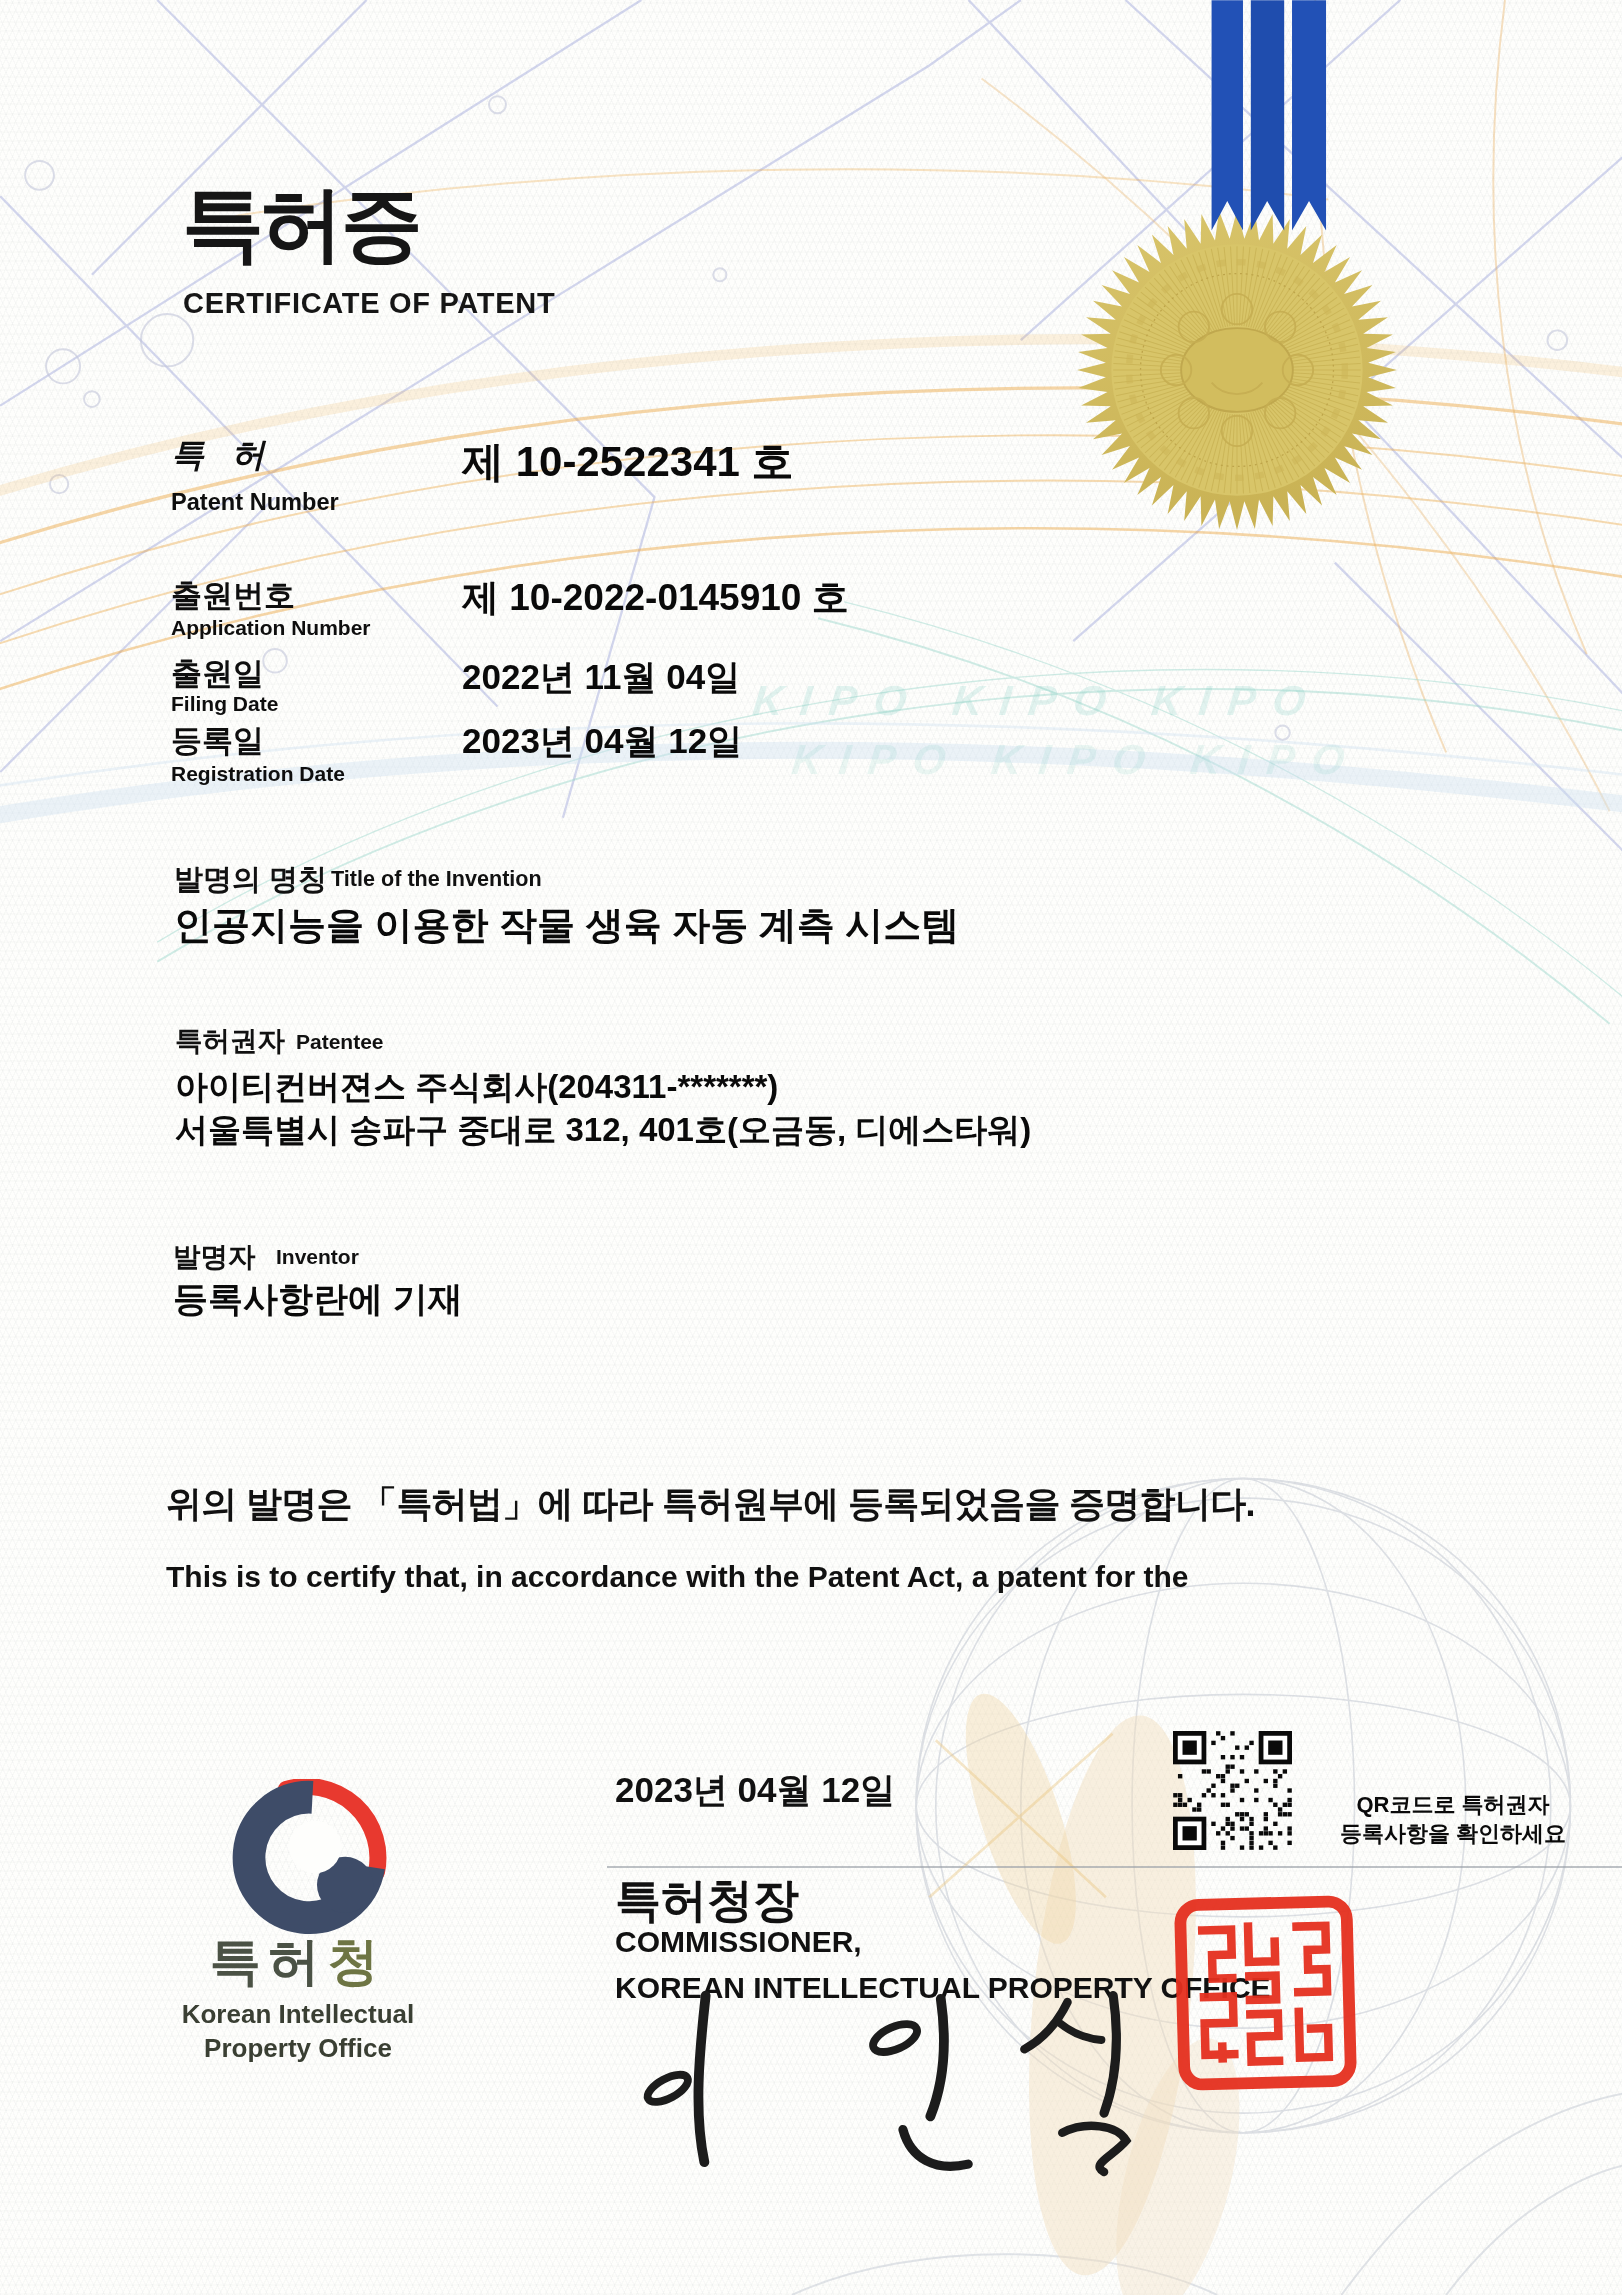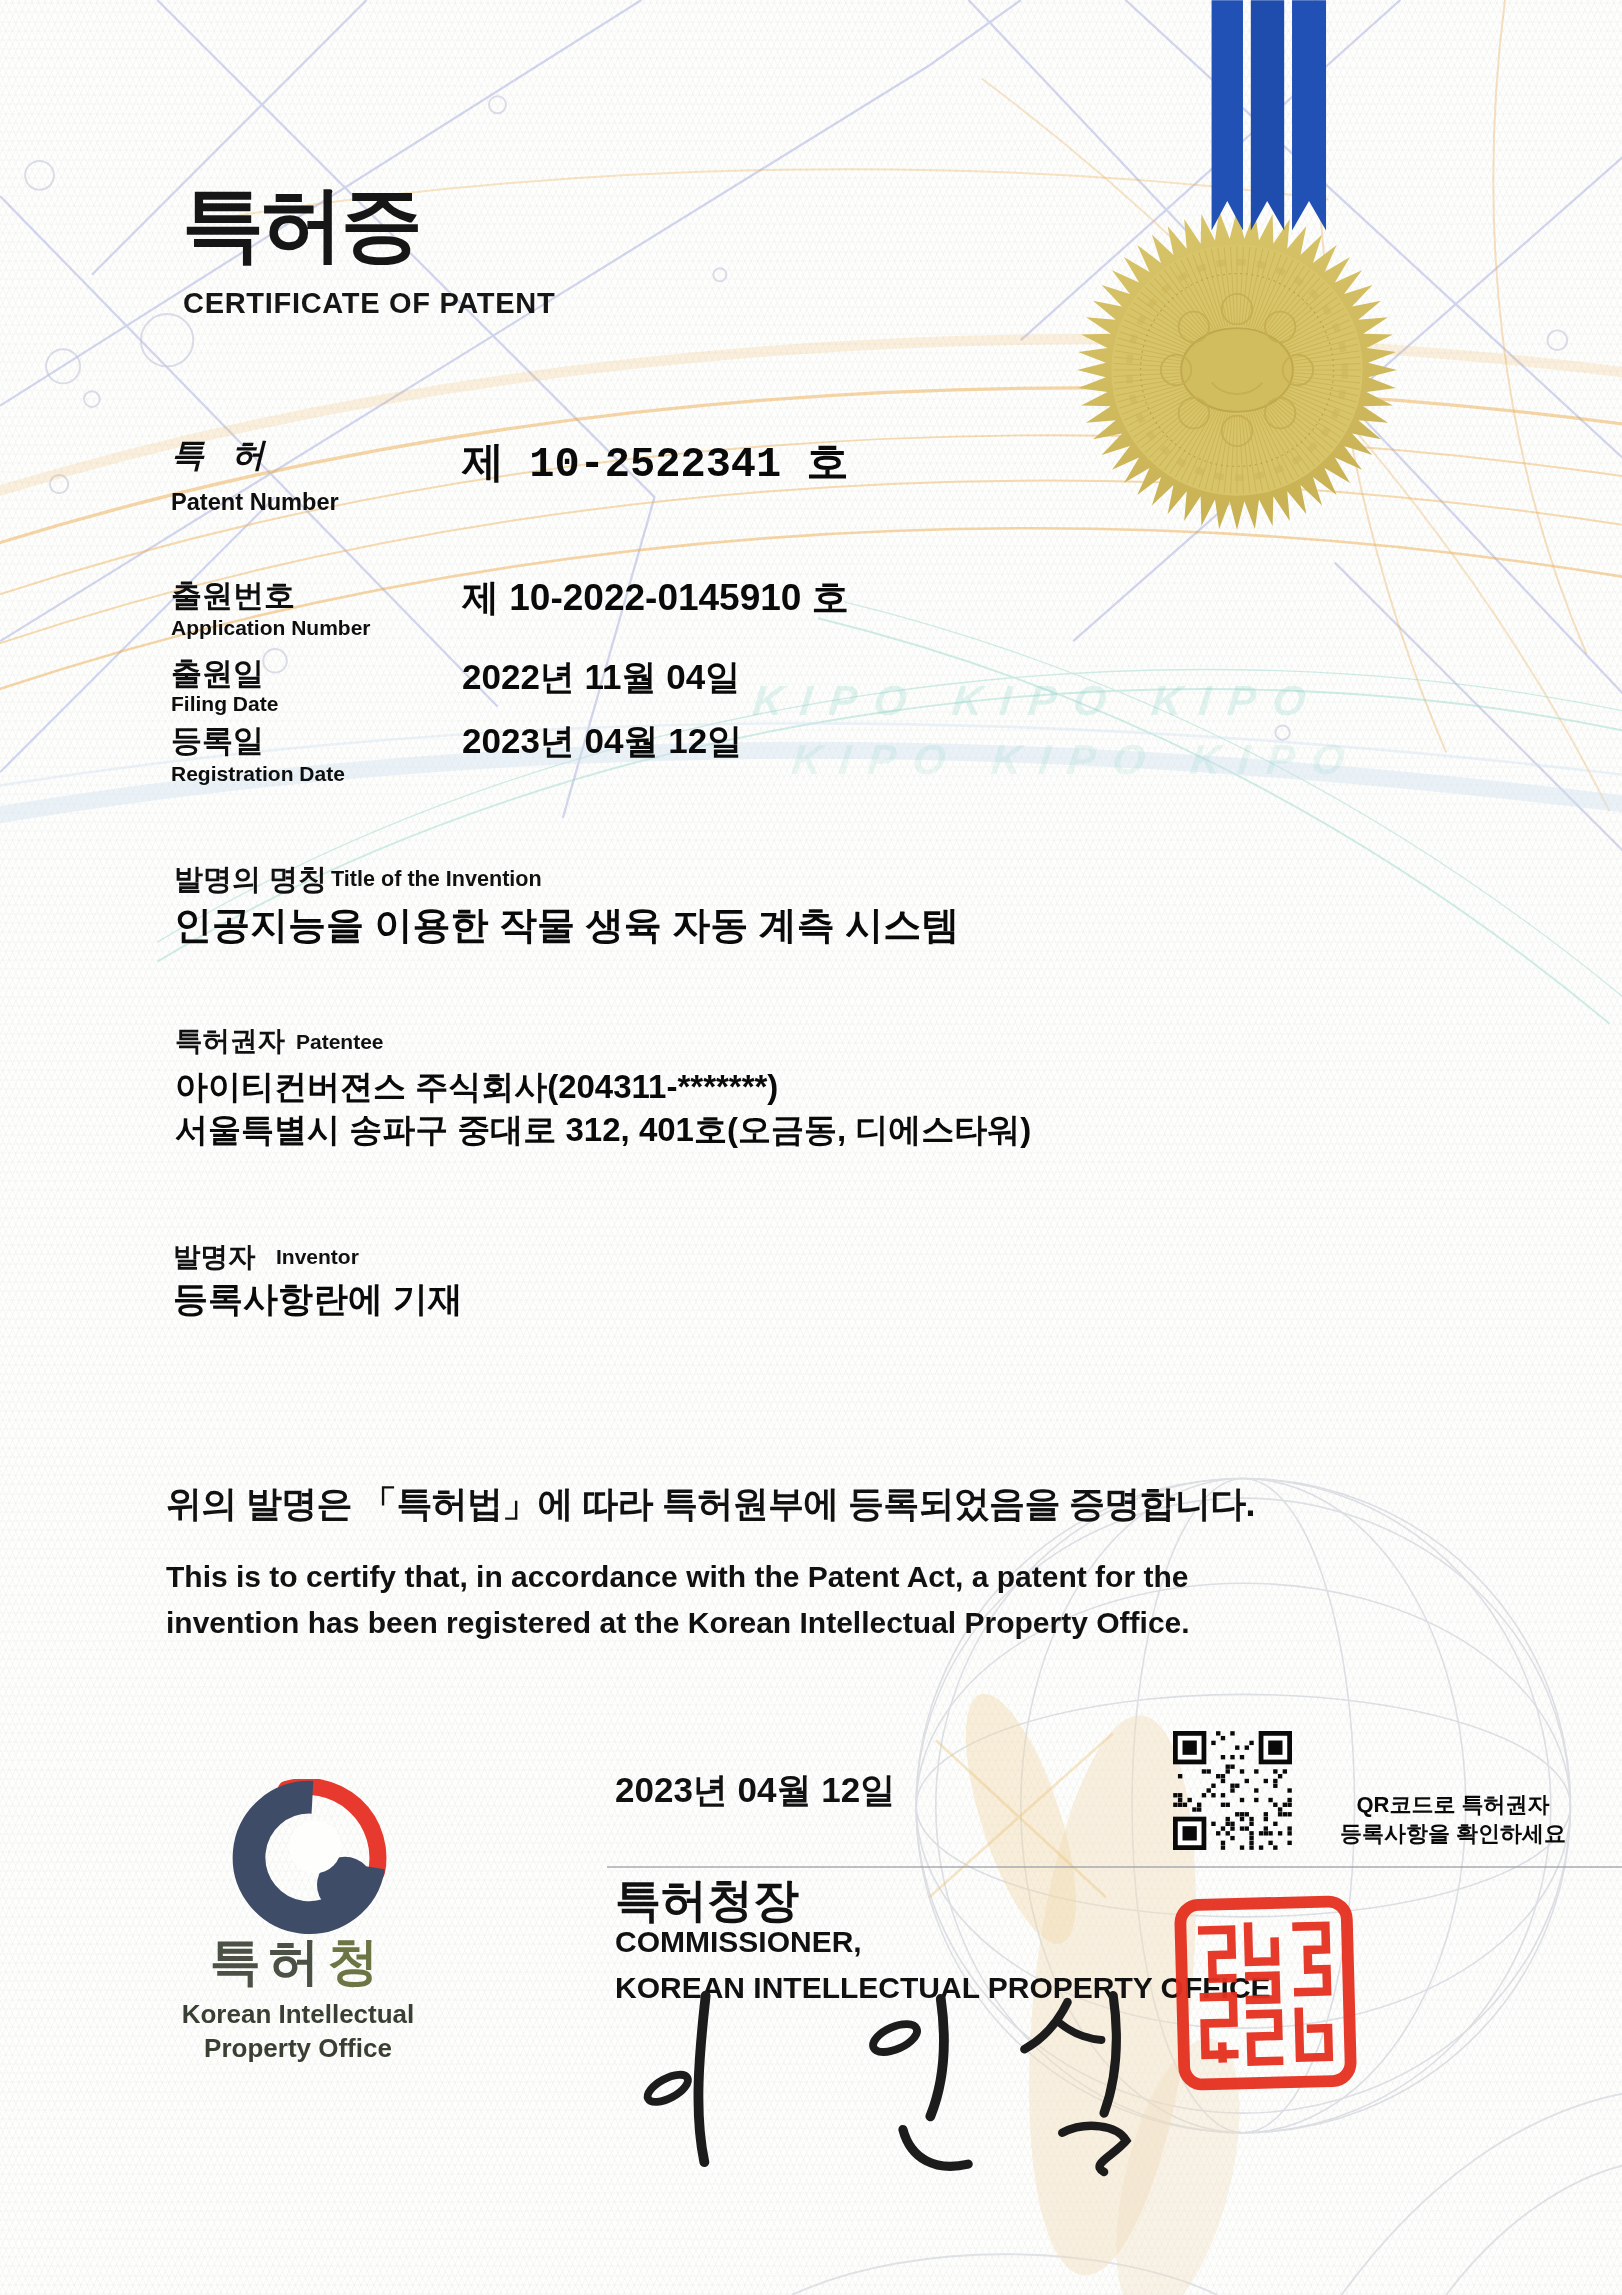--- a/index.html
+++ b/index.html
@@ -266,21 +266,21 @@
     <polygon points="7,0 55,0 55,352 31,307 7,352" fill="#2251b6"></polygon>
     <polygon points="67,0 118,0 118,352 92,307 67,352" fill="#1f4dae"></polygon>
     <polygon points="130,0 182,0 182,352 156,307 130,352" fill="#2251b6"></polygon>
   </svg>
 
   <div class="abs title-kr" style="left:182px;top:170px;font-family:Liberation Serif, serif;">특허증</div>
   <div class="abs title-en" style="left:183px;top:287px;">CERTIFICATE OF PATENT</div>
 
   <div class="abs lbl-kr" style="left:171px;top:433px;font-size:33px;letter-spacing:9.2px;font-style:italic;">특 허</div>
   <div class="abs lbl-en" style="left:171px;top:489px;font-size:23.6px;">Patent Number</div>
-  <div class="abs val" style="left:462px;top:434px;font-size:42px;font-family:Liberation Mono, monospace;">제 10-2522341 호</div>
+  <div class="abs val" style="left:462px;top:434px;font-size:42px;">제 10-2522341 호</div>
 
   <div class="abs lbl-kr" style="left:171px;top:575px;">출원번호</div>
   <div class="abs lbl-en" style="left:171px;top:616px;">Application Number</div>
   <div class="abs val" style="left:462px;top:573px;">제 10-2022-0145910 호</div>
 
   <div class="abs lbl-kr" style="left:171px;top:653px;">출원일</div>
   <div class="abs lbl-en" style="left:171px;top:692px;">Filing Date</div>
   <div class="abs val" style="left:462px;top:654px;font-size:35px;">2022년 11월 04일</div>
 
   <div class="abs lbl-kr" style="left:171px;top:720px;">등록일</div>
@@ -295,21 +295,20 @@
   <div class="abs" style="left:296px;top:1030px;font-size:21px;font-weight:700;">Patentee</div>
   <div class="abs val" style="left:175px;top:1065px;font-size:33px;">아이티컨버젼스 주식회사(204311-*******)</div>
   <div class="abs val" style="left:175px;top:1108px;font-size:33px;">서울특별시 송파구 중대로 312, 401호(오금동, 디에스타워)</div>
 
   <div class="abs" style="left:173px;top:1239px;font-size:27.5px;font-weight:700;">발명자</div>
   <div class="abs" style="left:276px;top:1245px;font-size:21px;font-weight:700;">Inventor</div>
   <div class="abs val" style="left:173px;top:1276px;font-size:35px;">등록사항란에 기재</div>
 
   <div class="abs xb" style="left:166px;top:1480px;font-size:36px;letter-spacing:-0.7px;">위의 발명은 「특허법」에 따라 특허원부에 등록되었음을 증명합니다.</div>
   <div class="abs b" style="left:166px;top:1560px;font-size:30px;">This is to certify that, in accordance with the Patent Act, a patent for the</div>
-  <div class="abs b" style="left:166px;top:1606px;font-size:30px;">invention has been registered at the Korean Intellectual Property Office.</div>
 
   <div class="abs b" style="left:615px;top:1767px;font-size:35px;">2023년 04월 12일</div>
 
   <svg class="abs" id="qr" style="left:1173px;top:1731px" width="119" height="119" viewBox="0 0 185 185">
       <rect x="66.9" y="0.3" width="6.800000000000001" height="6.800000000000001" fill="#0a0a0a"></rect>
       <rect x="89.10000000000001" y="0.3" width="6.800000000000001" height="6.800000000000001" fill="#0a0a0a"></rect>
       <rect x="74.3" y="7.7" width="6.800000000000001" height="6.800000000000001" fill="#0a0a0a"></rect>
       <rect x="59.5" y="15.100000000000001" width="6.800000000000001" height="6.800000000000001" fill="#0a0a0a"></rect>
       <rect x="118.7" y="15.100000000000001" width="6.800000000000001" height="6.800000000000001" fill="#0a0a0a"></rect>
       <rect x="96.5" y="22.500000000000004" width="6.800000000000001" height="6.800000000000001" fill="#0a0a0a"></rect>

